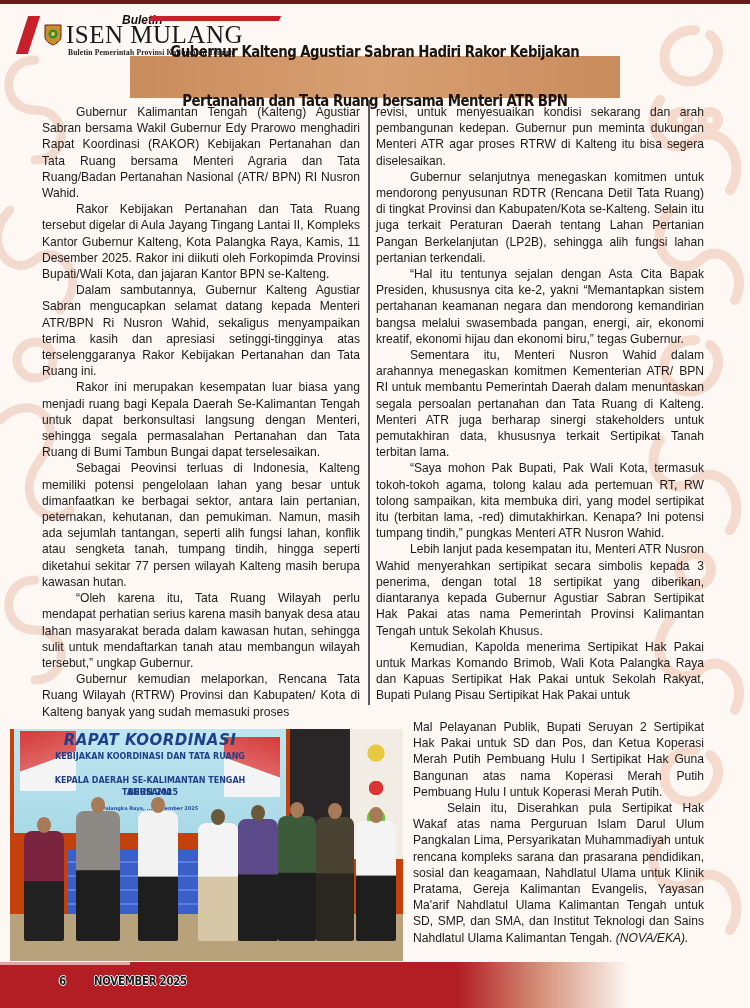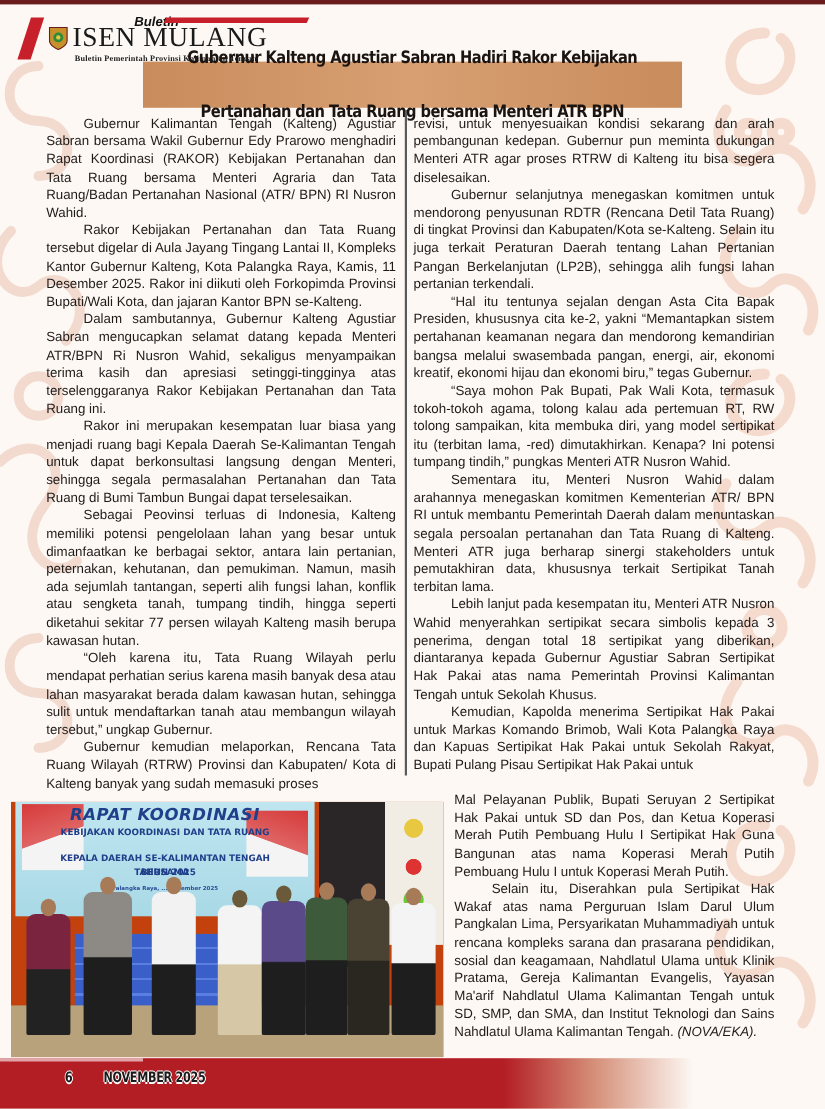--- a/index.html
+++ b/index.html
@@ -139,22 +139,22 @@
   <p>“Oleh karena itu, Tata Ruang Wilayah perlu mendapat perhatian serius karena masih banyak desa atau lahan masyarakat berada dalam kawasan hutan, sehingga sulit untuk mendaftarkan tanah atau membangun wilayah tersebut,” ungkap Gubernur.</p>
   <p>Gubernur kemudian melaporkan, Rencana Tata Ruang Wilayah (RTRW) Provinsi dan Kabupaten/ Kota di Kalteng banyak yang sudah memasuki proses</p>
 </div>
 
 <div class="divider"></div>
 
 <div class="col col-right">
   <p style="text-indent:0">revisi, untuk menyesuaikan kondisi sekarang dan arah pembangunan kedepan. Gubernur pun meminta dukungan Menteri ATR agar proses RTRW di Kalteng itu bisa segera diselesaikan.</p>
   <p>Gubernur selanjutnya menegaskan komitmen untuk mendorong penyusunan RDTR (Rencana Detil Tata Ruang) di tingkat Provinsi dan Kabupaten/Kota se-Kalteng. Selain itu juga terkait Peraturan Daerah tentang Lahan Pertanian Pangan Berkelanjutan (LP2B), sehingga alih fungsi lahan pertanian terkendali.</p>
   <p>“Hal itu tentunya sejalan dengan Asta Cita Bapak Presiden, khususnya cita ke-2, yakni “Memantapkan sistem pertahanan keamanan negara dan mendorong kemandirian bangsa melalui swasembada pangan, energi, air, ekonomi kreatif, ekonomi hijau dan ekonomi biru,” tegas Gubernur.</p>
+  <p>Sementara itu, Menteri Nusron Wahid dalam arahannya menegaskan komitmen Kementerian ATR/ BPN RI untuk membantu Pemerintah Daerah dalam menuntaskan segala persoalan pertanahan dan Tata Ruang di Kalteng. Menteri ATR juga berharap sinergi stakeholders untuk pemutakhiran data, khususnya terkait Sertipikat Tanah terbitan lama.</p>
   <p>“Saya mohon Pak Bupati, Pak Wali Kota, termasuk tokoh-tokoh agama, tolong kalau ada pertemuan RT, RW tolong sampaikan, kita membuka diri, yang model sertipikat itu (terbitan lama, -red) dimutakhirkan. Kenapa? Ini potensi tumpang tindih,” pungkas Menteri ATR Nusron Wahid.</p>
-  <p>Sementara itu, Menteri Nusron Wahid dalam arahannya menegaskan komitmen Kementerian ATR/ BPN RI untuk membantu Pemerintah Daerah dalam menuntaskan segala persoalan pertanahan dan Tata Ruang di Kalteng. Menteri ATR juga berharap sinergi stakeholders untuk pemutakhiran data, khususnya terkait Sertipikat Tanah terbitan lama.</p>
   <p>Lebih lanjut pada kesempatan itu, Menteri ATR Nusron Wahid menyerahkan sertipikat secara simbolis kepada 3 penerima, dengan total 18 sertipikat yang diberikan, diantaranya kepada Gubernur Agustiar Sabran Sertipikat Hak Pakai atas nama Pemerintah Provinsi Kalimantan Tengah untuk Sekolah Khusus.</p>
   <p>Kemudian, Kapolda menerima Sertipikat Hak Pakai untuk Markas Komando Brimob, Wali Kota Palangka Raya dan Kapuas Sertipikat Hak Pakai untuk Sekolah Rakyat, Bupati Pulang Pisau Sertipikat Hak Pakai untuk</p>
 </div>
 
 <div class="col col-right-bottom">
   <p class="cont">Mal Pelayanan Publik, Bupati Seruyan 2 Sertipikat Hak Pakai untuk SD dan Pos, dan Ketua Koperasi Merah Putih Pembuang Hulu I Sertipikat Hak Guna Bangunan atas nama Koperasi Merah Putih Pembuang Hulu I untuk Koperasi Merah Putih.</p>
   <p><span>Selain itu, Diserahkan pula Sertipikat Hak Wakaf atas nama Perguruan Islam Darul Ulum Pangkalan Lima, Persyarikatan Muhammadiyah untuk rencana kompleks sarana dan prasarana pendidikan, sosial dan keagamaan, Nahdlatul Ulama untuk Klinik Pratama, Gereja Kalimantan Evangelis, Yayasan Ma'arif Nahdlatul Ulama Kalimantan Tengah untuk SD, SMP, dan SMA, dan Institut Teknologi dan Sains Nahdlatul Ulama Kalimantan Tengah.</span> <span class="signature">(NOVA/EKA).</span></p>
 </div>
 
 <div class="photo">

